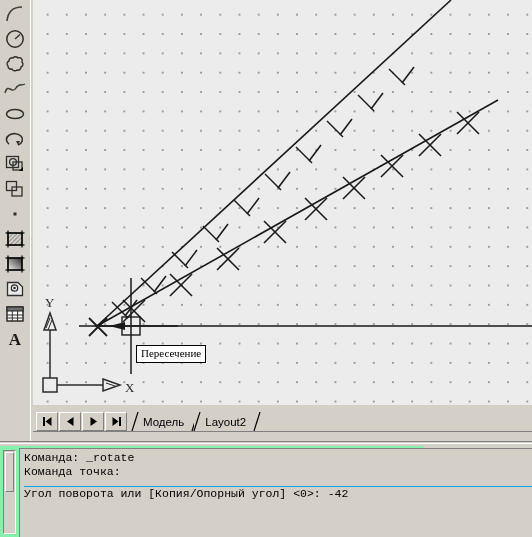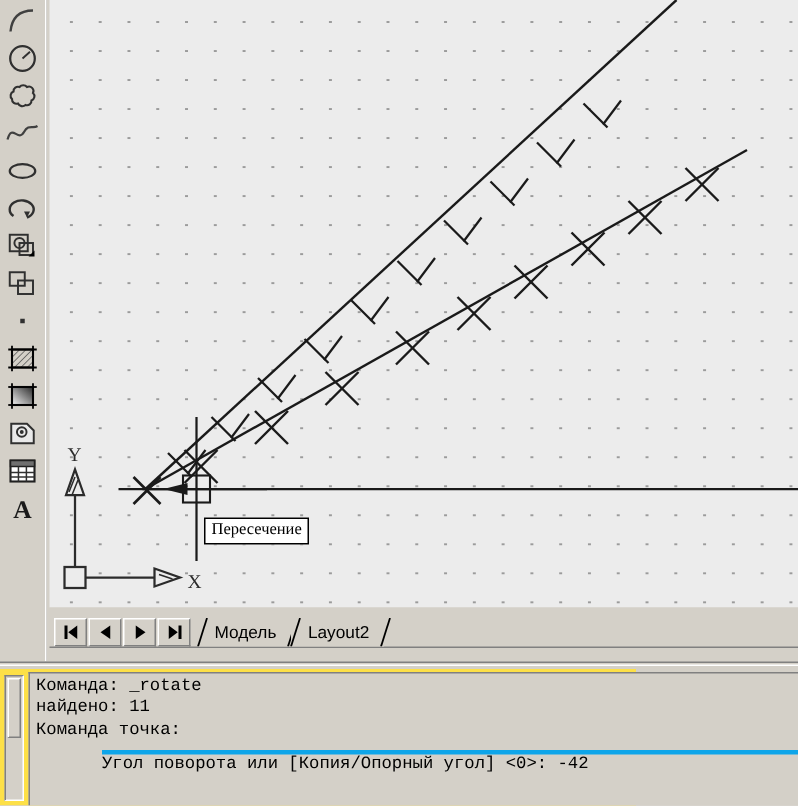--- a/index.html
+++ b/index.html
@@ -134,21 +134,21 @@
     background:#d4d0c8;
     border-top:1px solid #808080;
     border-bottom:1px solid #ffffff;
   }
 
   
   #cmdwrap {
     position: absolute;
     left: 0; top: 446px;
     width: 424px; height: 91px;
-    background:#fde047;
+    background:#86efac;
     padding: 2px 0 0 2px;
   }
   #cmdscroll {
     position:absolute;
     left: 3px; top: 4px;
     width: 13px; height: 84px;
     background:#d4d0c8;
     border: 1px solid;
     border-color: #808080 #ffffff #ffffff #808080;
   }
@@ -171,22 +171,21 @@
   .cmdline {
     font-family:"Liberation Mono", monospace;
     font-size: 11.5px;
     line-height: 14.3px;
     color:#000;
     white-space:pre;
     letter-spacing: 0px;
   }
   .cmdgap { height: 6px; }
   #cmdinput-row {
-    border-top: 3px solid #0ea5e9;
-    margin-left: 44px;
+    border-top: 1px solid #0ea5e9;
   }
 </style>
 </head>
 <body>
 
 <div id="app">
 
   <div id="toolbar">
 
     <div class="tool" title="">
@@ -456,21 +455,20 @@
   <div id="divider"></div>
 
   <div id="cmdwrap">
 
     <div id="cmdscroll">
       <div class="thumb"></div>
     </div>
 
     <div id="cmdtext">
       <div class="cmdline">Команда: _rotate</div>
-      <div class="cmdline">найдено: 11</div>
       <div class="cmdline">Команда точка:</div>
       <div class="cmdgap"></div>
       <div class="cmdline" id="cmdinput-row">Угол поворота или [Копия/Опорный угол] &lt;0&gt;: -42</div>
     </div>
 
   </div>
 
 </div>
 
 </body></html>

